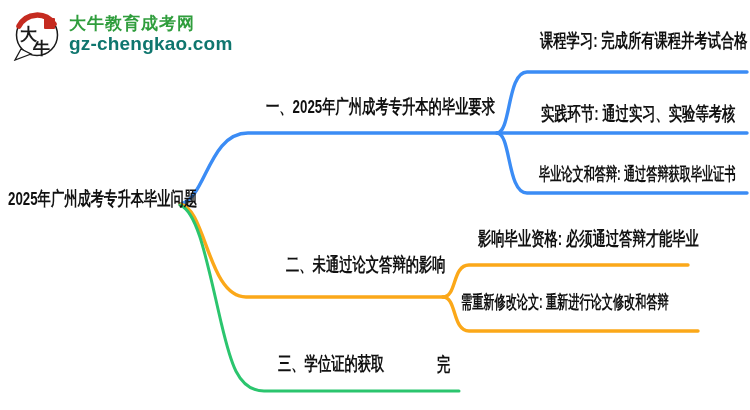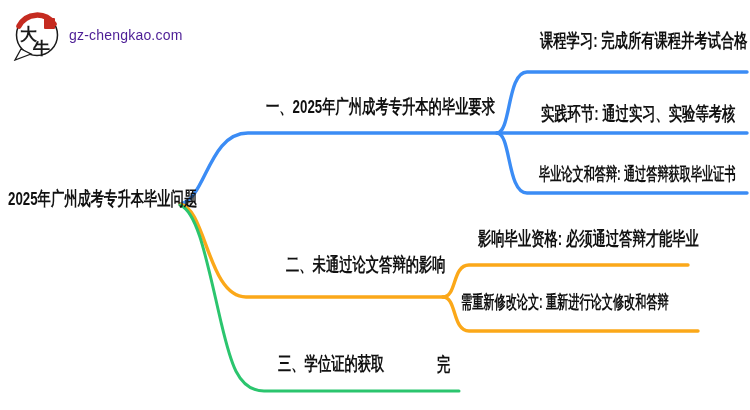--- a/index.html
+++ b/index.html
@@ -57,23 +57,23 @@
     gap: 7px;
   }
   .logo-text .site-name {
     color: #2f9d3c;
     font-size: 17px;
     font-weight: 700;
     letter-spacing: 1px;
     line-height: 1.1;
   }
   .logo-text .site-url {
-    color: #4c1d95;
-    font-size: 14px;
-    font-weight: 400;
+    color: #0f766e;
+    font-size: 19px;
+    font-weight: 700;
     line-height: 1.15;
     letter-spacing: 0.2px;
   }
 </style>
 </head>
 <body>
 
 <div class="stage">
 
   <svg class="connectors" viewBox="0 0 750 410" aria-hidden="true">
@@ -96,20 +96,21 @@
   <div class="logo">
     <svg width="50" height="52" viewBox="0 0 50 52">
       <circle cx="25" cy="26" r="20.5" fill="#ffffff" stroke="#1a1a1a" stroke-width="1.5"></circle>
       <path d="M 9 40 L 3 51 L 19 45 Z" fill="#ffffff" stroke="#1a1a1a" stroke-width="1.3"></path>
       <path d="M 7 17 A 20.5 20.5 0 0 1 42 15" fill="none" stroke-width="5.5" stroke-linecap="round" stroke="#c52b20"></path>
       <rect x="32" y="9" width="11" height="11" rx="1" fill="#c52b20"></rect>
       <text x="8" y="31" font-size="17" font-weight="bold" fill="#1a1a1a">大</text>
       <text x="21" y="45" font-size="17" font-weight="bold" fill="#1a1a1a">牛</text>
     </svg>
     <div class="logo-text">
+      <div class="site-name">大牛教育成考网</div>
       <div class="site-url">gz-chengkao.com</div>
     </div>
   </div>
 
   <div class="label" style="left:8px;   top:189px;">2025年广州成考专升本毕业问题</div>
 
   <div class="label" style="left:266px; top:97px;">一、2025年广州成考专升本的毕业要求</div>
   <div class="label" style="left:540px; top:31px;">课程学习: 完成所有课程并考试合格</div>
   <div class="label" style="left:541px; top:104px;">实践环节: 通过实习、实验等考核</div>
   <div class="label xtight" style="left:539px; top:165px;">毕业论文和答辩: 通过答辩获取毕业证书</div>

